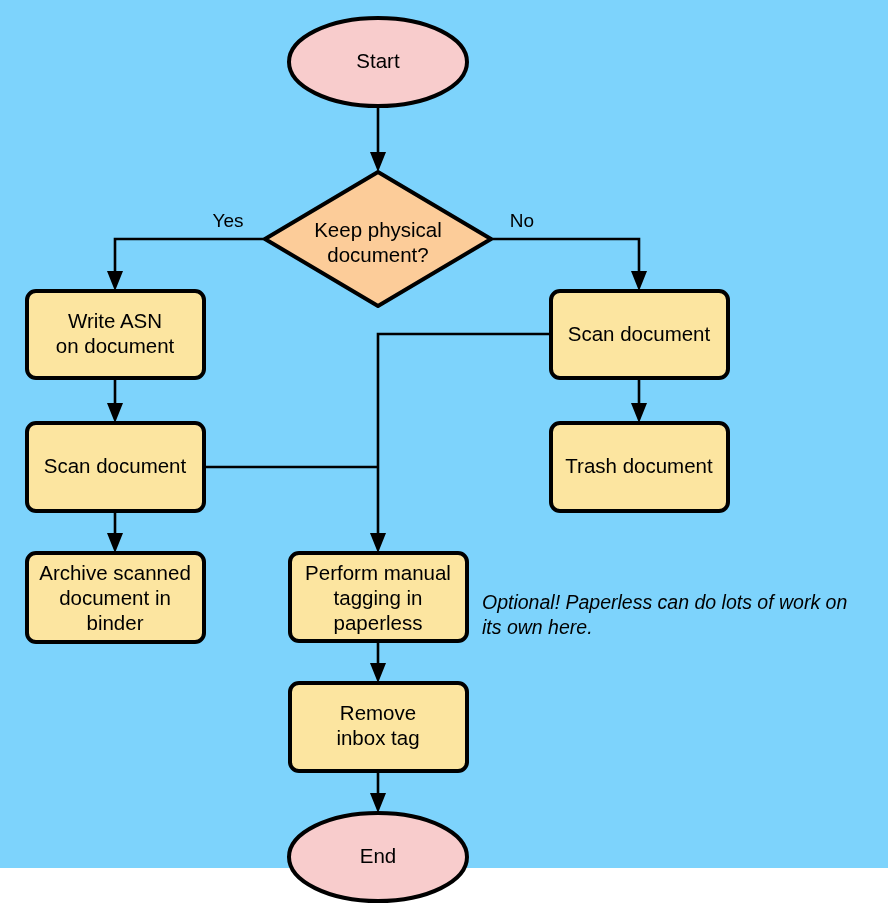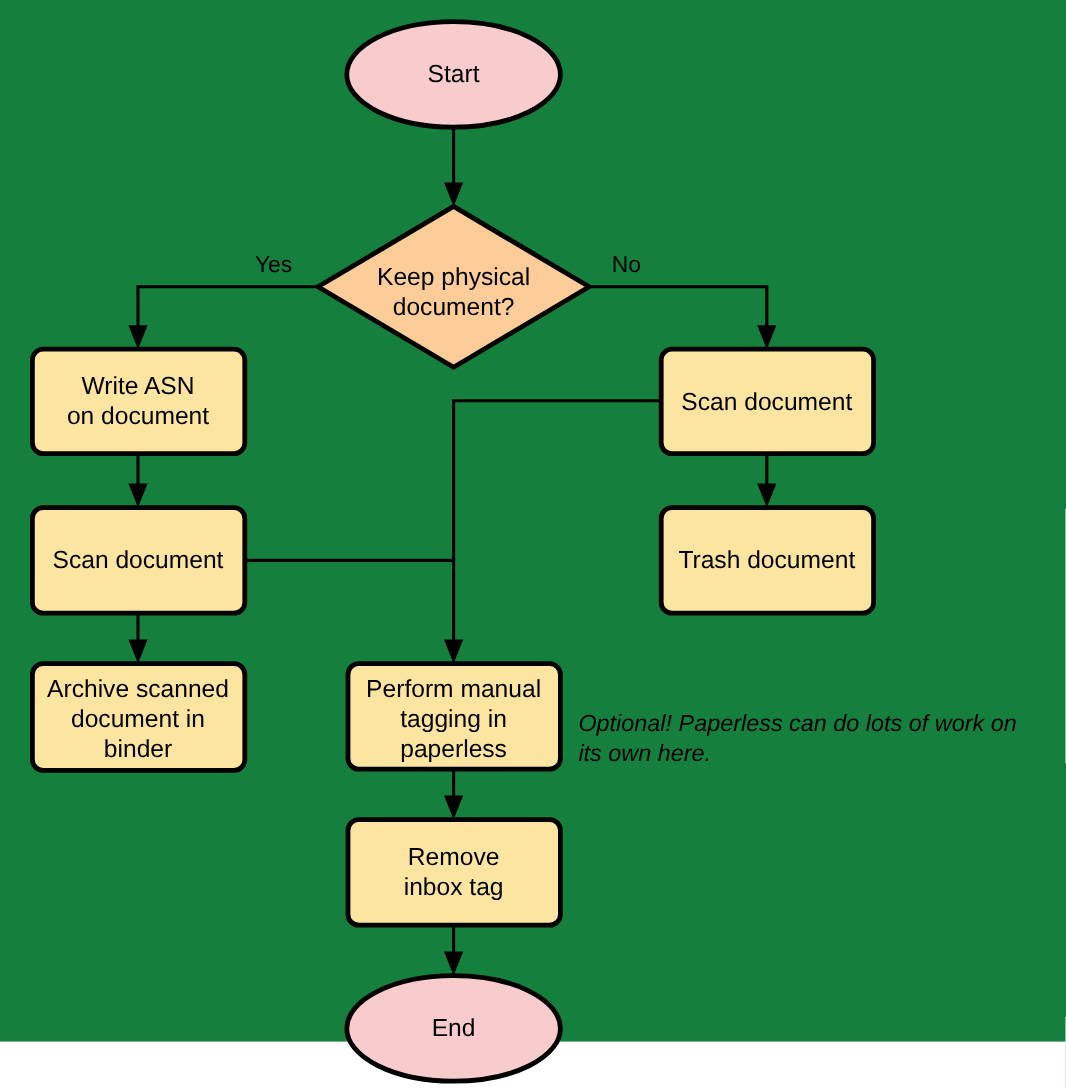--- a/index.html
+++ b/index.html
@@ -10,21 +10,21 @@
   body {
     width: 888px;
     height: 907px;
     font-family: "Liberation Sans", sans-serif;
     overflow: hidden;
   }
   #flowchart-root {
     position: relative;
     width: 888px;
     height: 868px;
-    background: #15803d;
+    background: #7dd3fc;
   }
   svg#flow-svg {
     display: block;
     width: 888px;
     height: 907px;
   }
   .node-shape {
     stroke: #000000;
     stroke-width: 4;
     stroke-linejoin: round;

